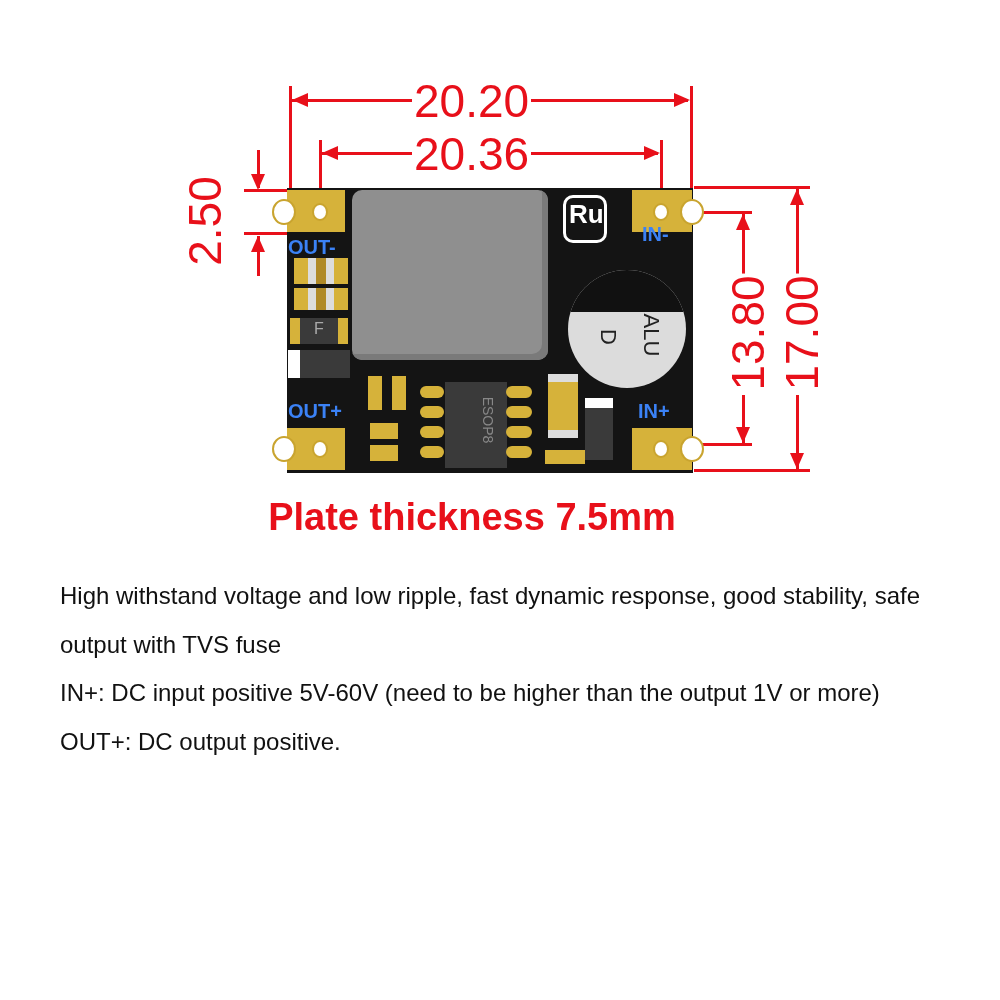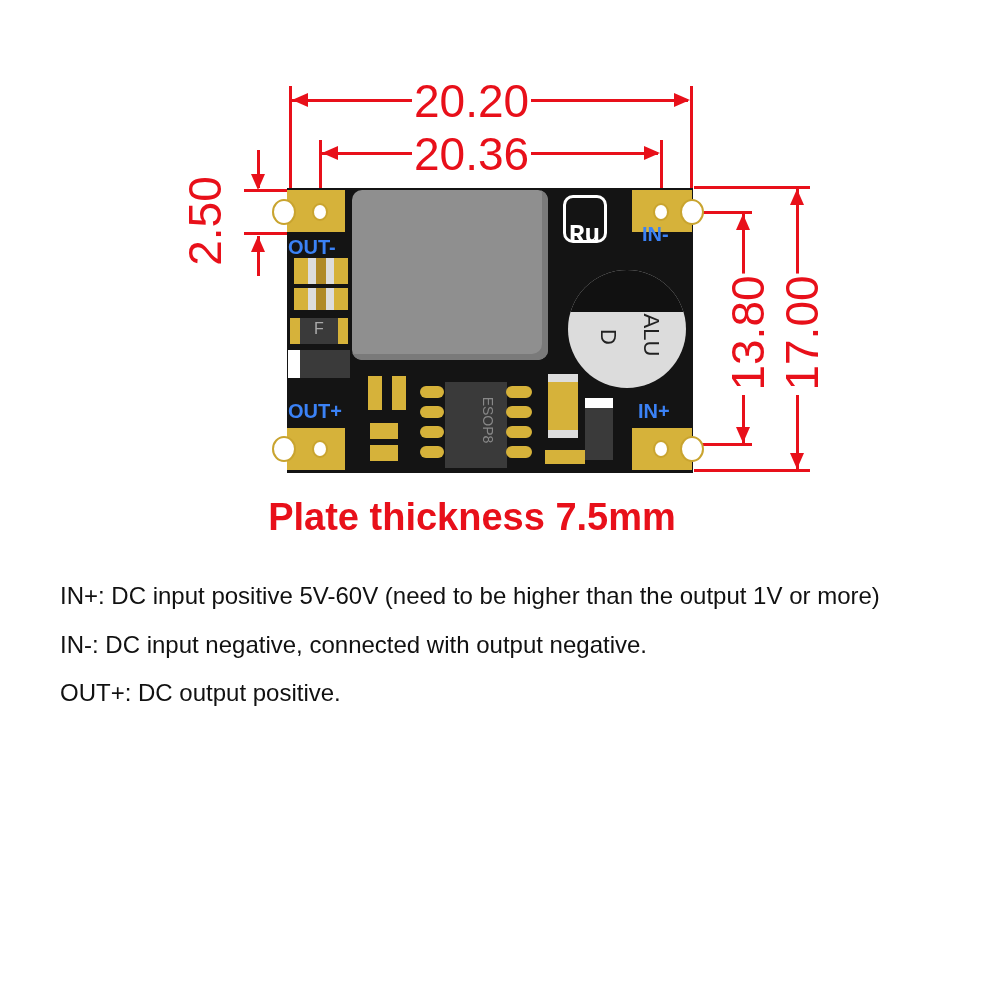--- a/index.html
+++ b/index.html
@@ -87,21 +87,21 @@
 <div class="hole" style="left:680px; top:199px; width:24px; height:26px;"></div>
 <div class="hole" style="left:653px; top:440px; width:16px; height:18px;"></div>
 <div class="hole" style="left:680px; top:436px; width:24px; height:26px;"></div>
 
 <span class="silk" style="left:288px; top:236px;">OUT-</span>
 <span class="silk" style="left:288px; top:400px;">OUT+</span>
 <span class="silk" style="left:642px; top:223px;">IN-</span>
 <span class="silk" style="left:638px; top:400px;">IN+</span>
 
 <div class="abs" style="left:563px; top:195px; width:44px; height:48px; border:3px solid #fff; border-radius:10px; box-sizing:border-box;">
-  <span style="position:absolute; left:3px; top:22px; color:#fff; font-weight:bold; font-size:26px; font-family:Liberation Mono, monospace;">Ru</span>
+  <span style="position:absolute; left:3px; top:1px; color:#fff; font-weight:bold; font-size:26px; font-family:Liberation Sans, sans-serif;">Ru</span>
 </div>
 
 <div class="inductor"></div>
 
 <div class="cap">
   <div class="top"></div>
   <span style="position:absolute; left:62px; top:52px; transform:rotate(90deg); font-size:22px; color:#222;">ALU</span>
   <span style="position:absolute; left:32px; top:54px; transform:rotate(90deg); font-size:22px; color:#222;">D</span>
 </div>
 
@@ -129,16 +129,16 @@
 <div class="smd" style="left:506px; top:426px; width:26px; height:12px; border-radius:6px;"></div>
 <div class="smd" style="left:506px; top:446px; width:26px; height:12px; border-radius:6px;"></div>
 
 <div class="smd" style="left:548px; top:374px; width:30px; height:64px; background:linear-gradient(#ddd 0 8px,#d6b23a 8px 56px,#ddd 56px);"></div>
 <div class="chip" style="left:585px; top:398px; width:28px; height:62px; border-top:10px solid #fff; box-sizing:border-box;"></div>
 <div class="smd" style="left:545px; top:450px; width:40px; height:14px;"></div>
 
 <div class="caption">Plate thickness 7.5mm</div>
 
 <div class="desc" style="top:572px;">
+  <p>High withstand voltage and low ripple, fast dynamic response, good stability, safe output with TVS fuse</p>
   <p>IN+: DC input positive 5V-60V (need to be higher than the output 1V or more)</p>
-  <p>IN-: DC input negative, connected with output negative.</p>
   <p>OUT+: DC output positive.</p>
 </div>
 
 </body></html>

